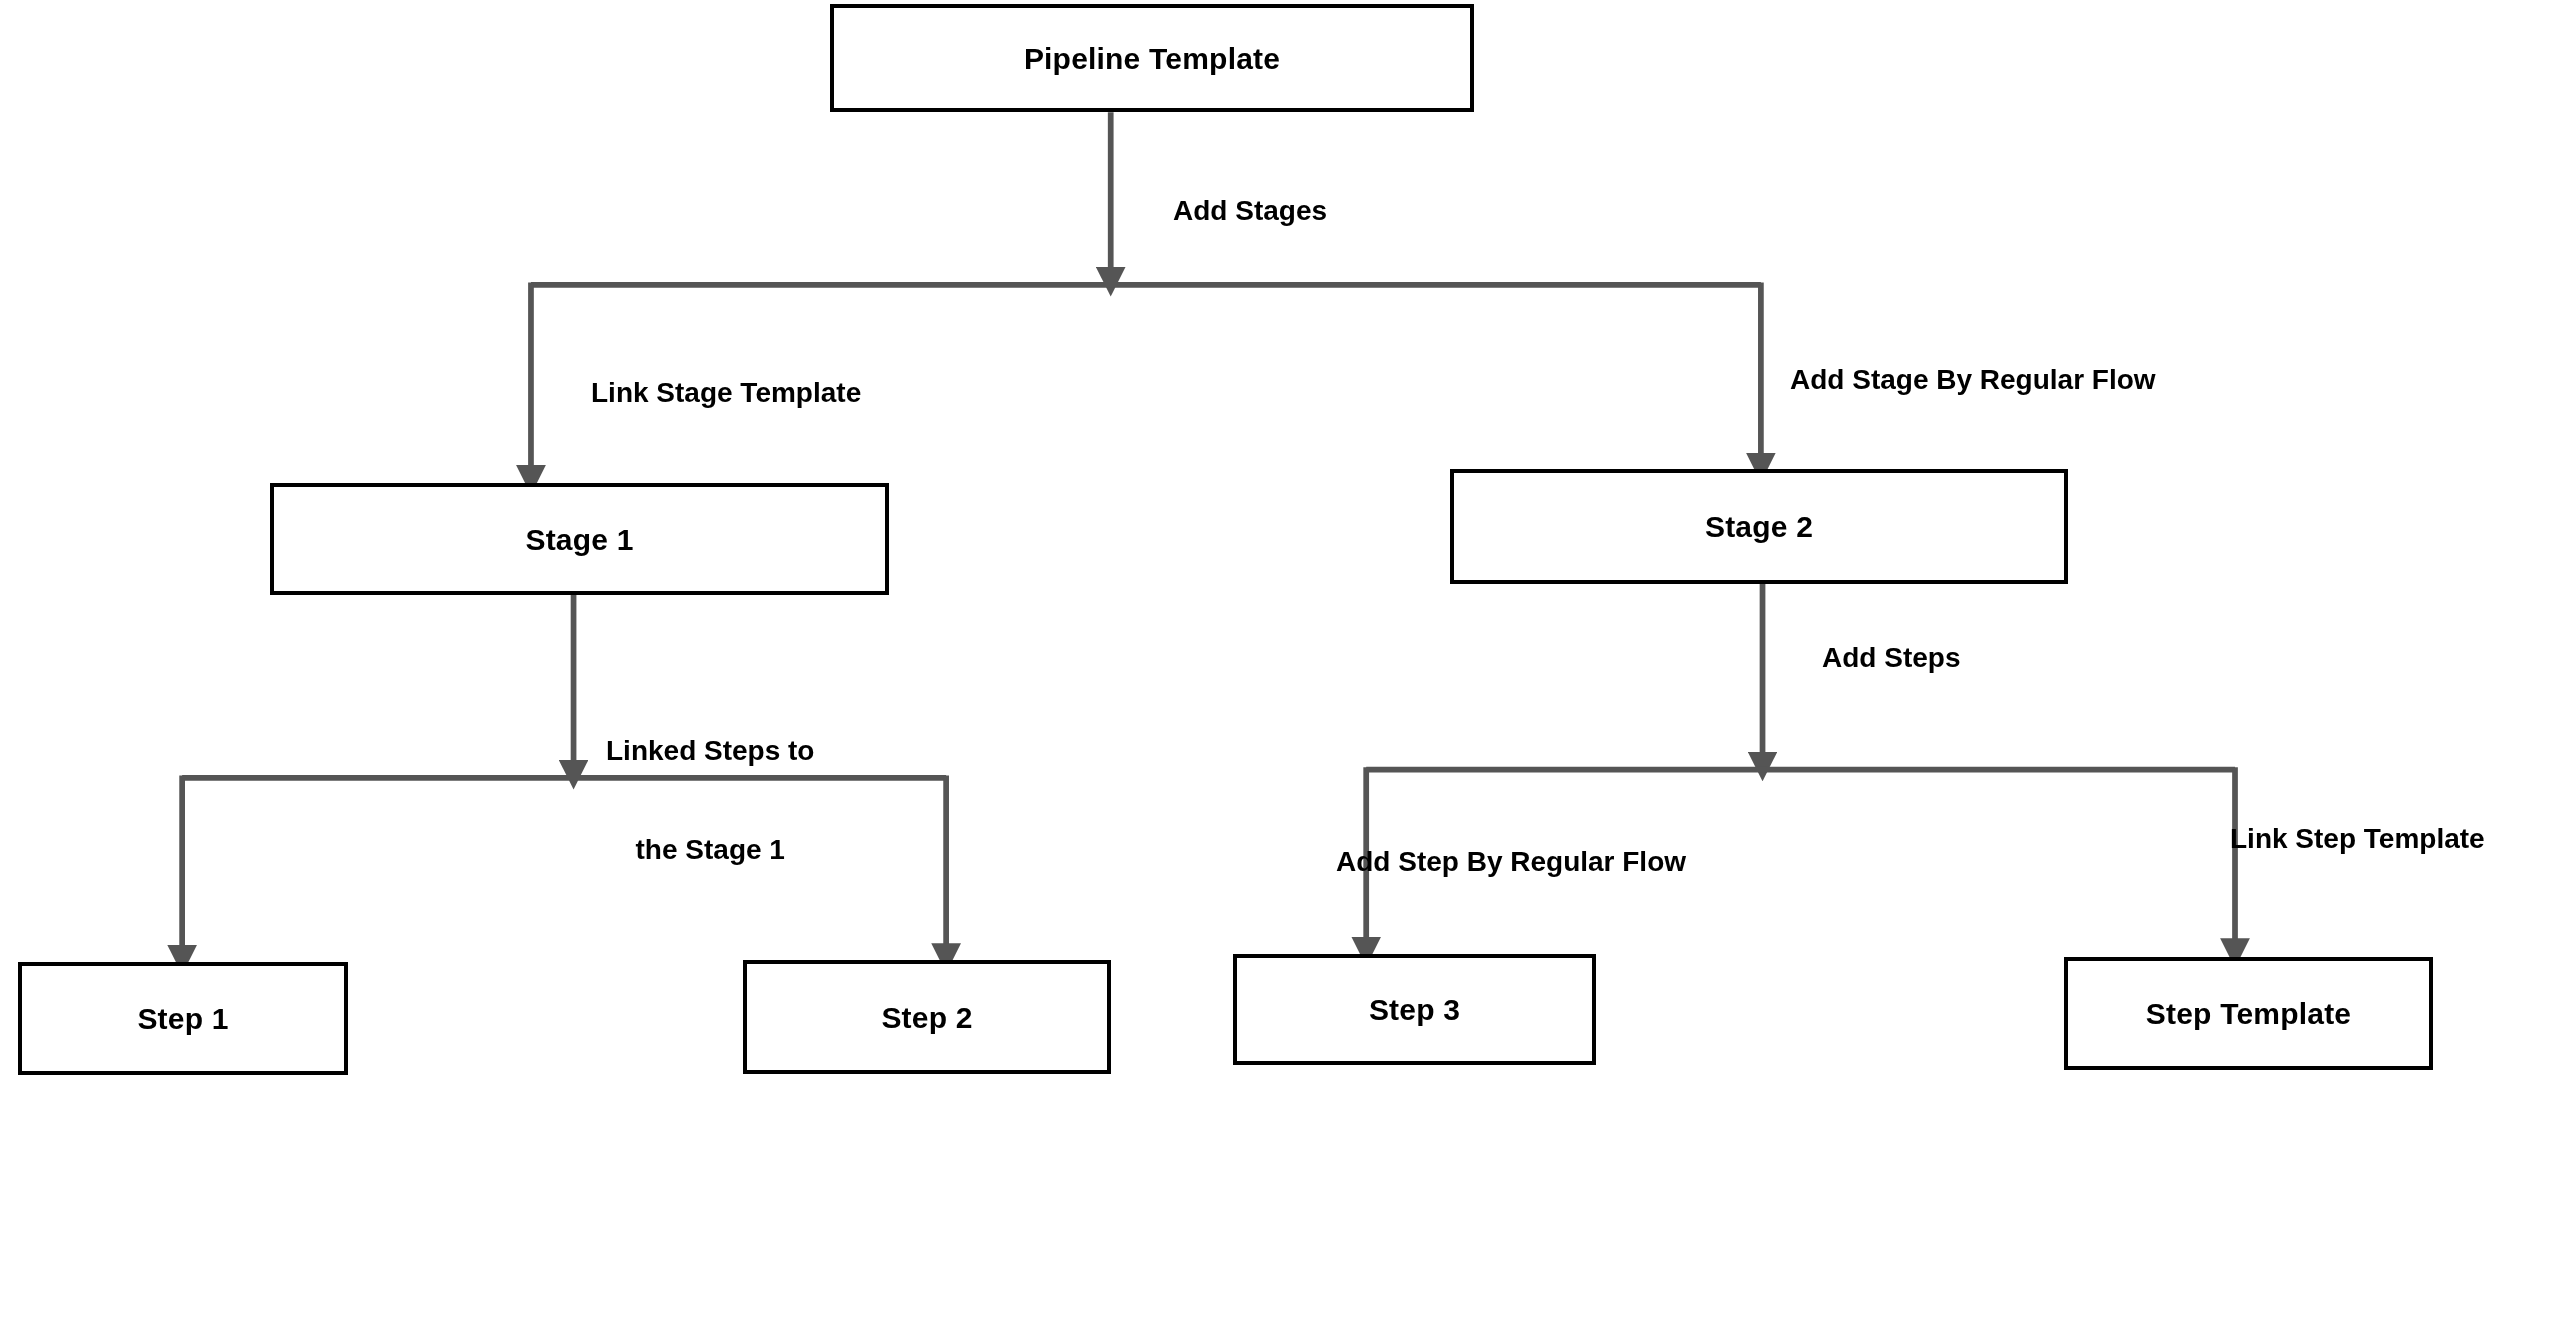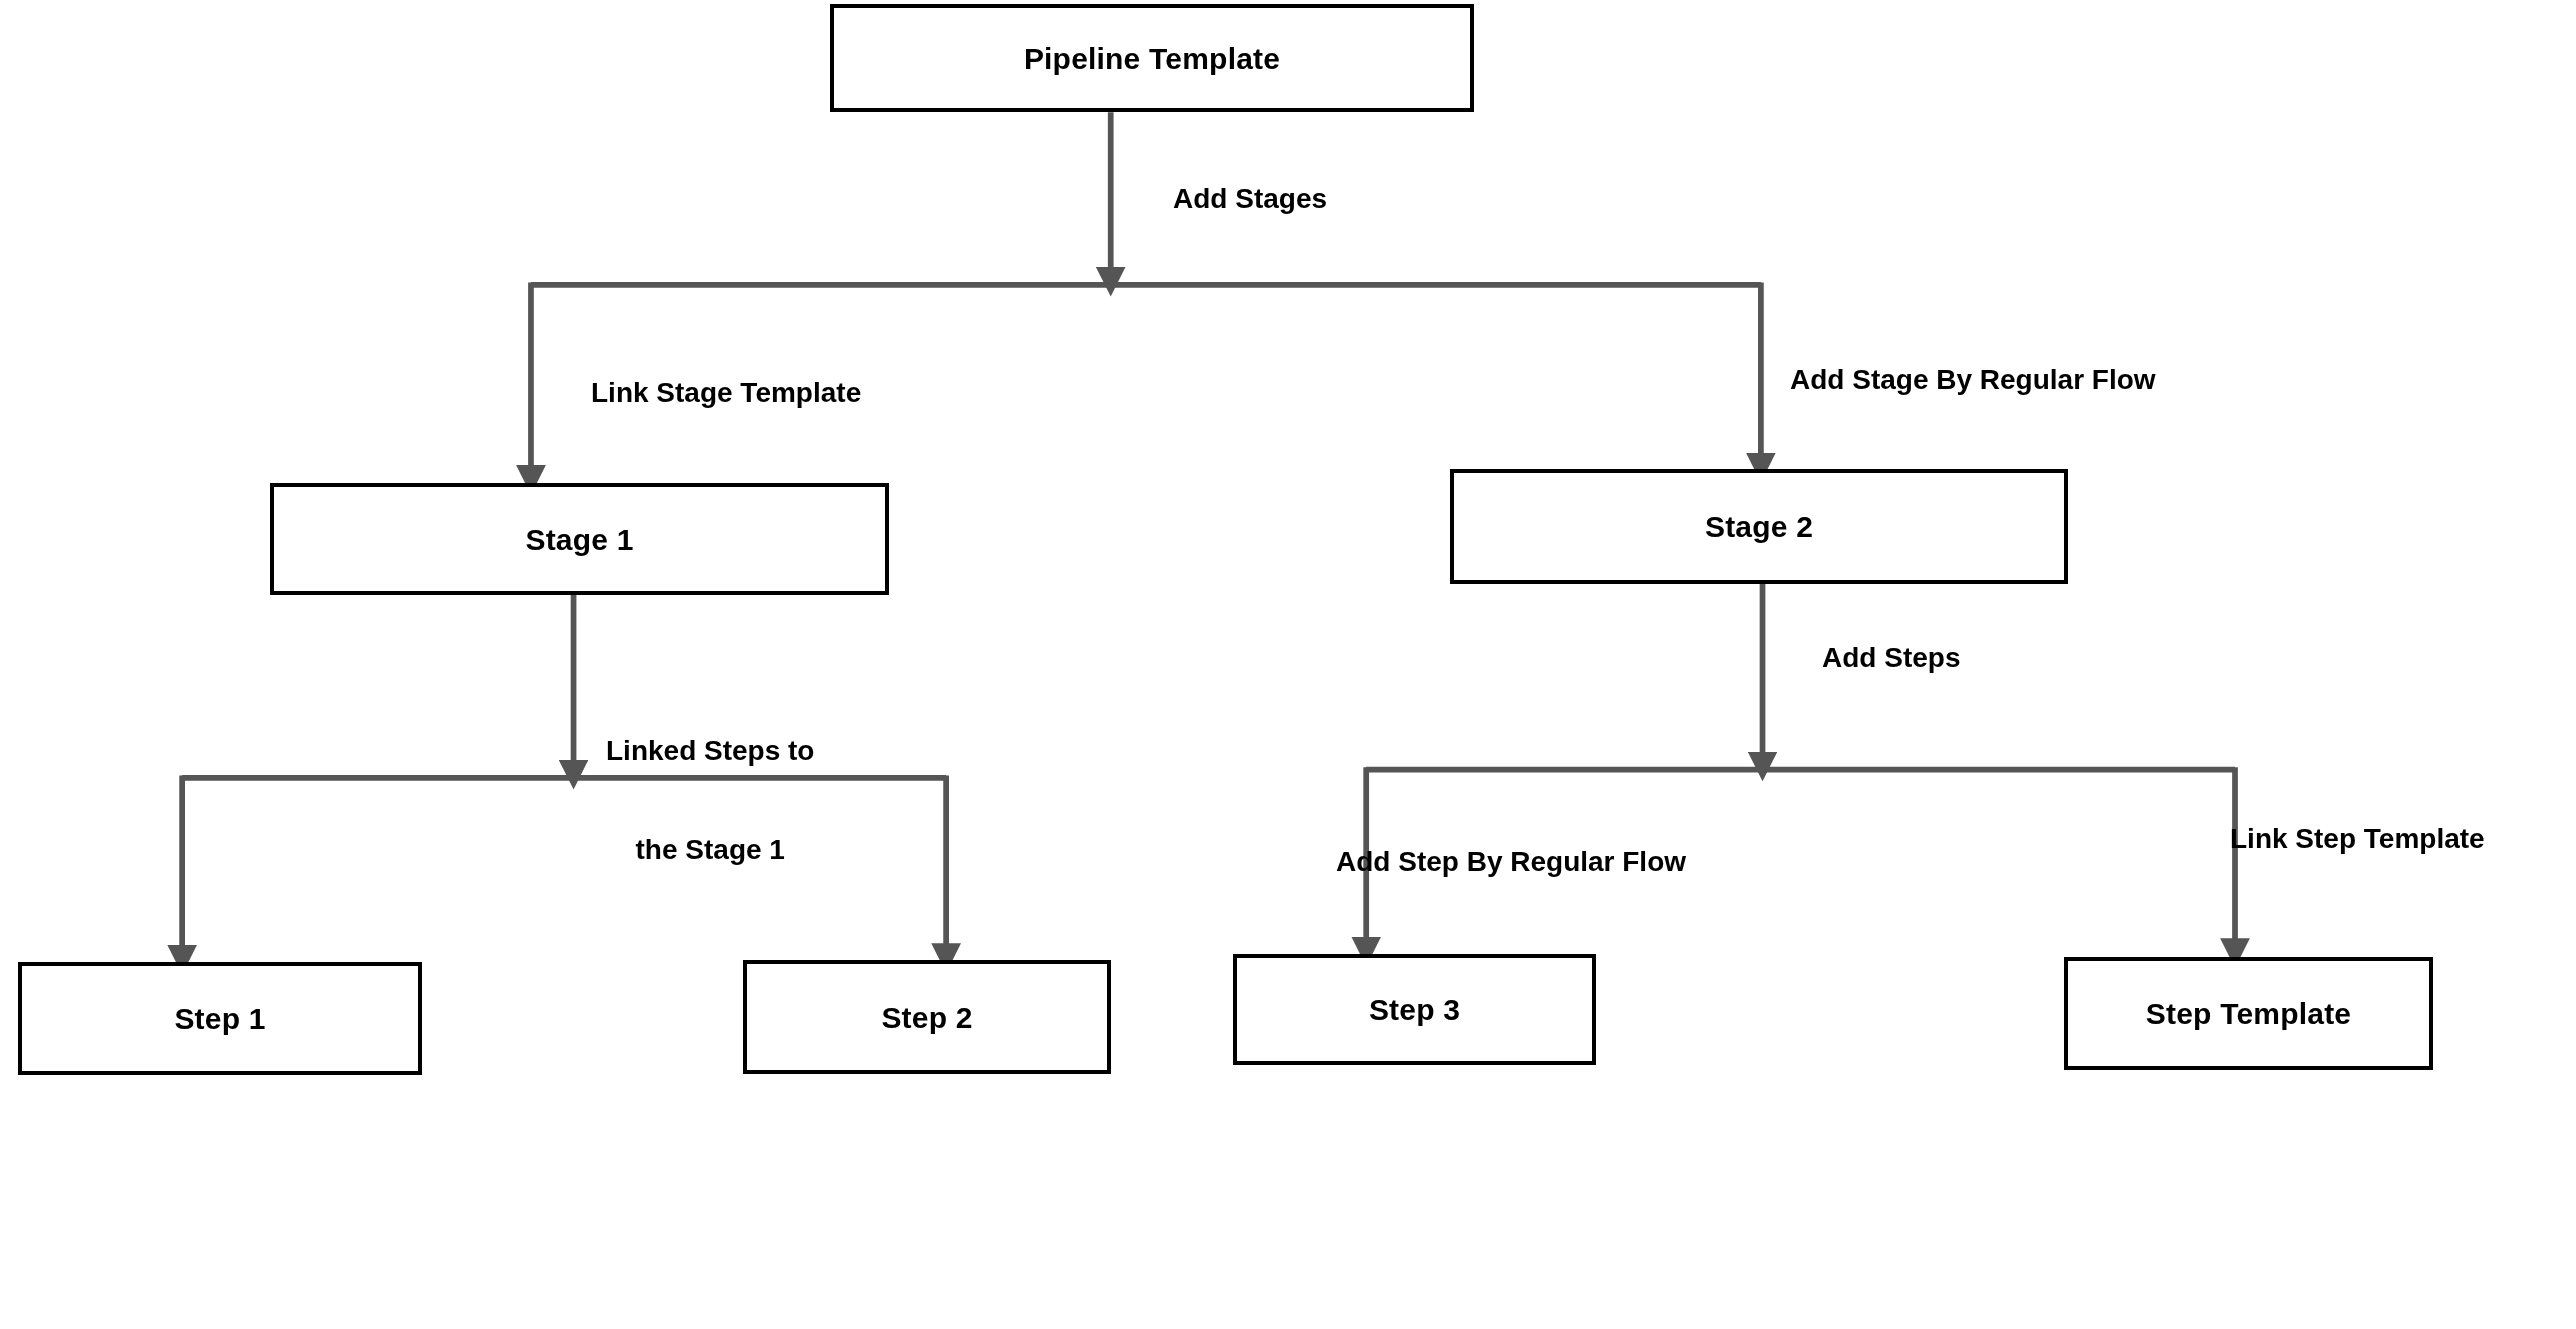--- a/index.html
+++ b/index.html
@@ -105,37 +105,37 @@
   </div>
 
   <div class="node" style="left:270px; top:483px; width:619px; height:112px;">
     <span class="node-label">Stage 1</span>
   </div>
 
   <div class="node" style="left:1450px; top:469px; width:618px; height:115px;">
     <span class="node-label">Stage 2</span>
   </div>
 
-  <div class="node" style="left:18px; top:962px; width:404px; height:113px;">
+  <div class="node" style="left:18px; top:962px; width:330px; height:113px;">
     <span class="node-label">Step 1</span>
   </div>
 
   <div class="node" style="left:743px; top:960px; width:368px; height:114px;">
     <span class="node-label">Step 2</span>
   </div>
 
   <div class="node" style="left:1185px; top:954px; width:363px; height:111px;margin-left:48px;">
     <span class="node-label">Step 3</span>
   </div>
 
   <div class="node" style="left:2048px; top:957px; width:369px; height:113px;margin-left:16px;">
     <span class="node-label">Step Template</span>
   </div>
 
-  <div class="edge-label" style="left:1173px; top:182px;text-align:right;">Add Stages</div>
+  <div class="edge-label" style="left:1173px; top:194px;text-align:right;">Add Stages</div>
 
   <div class="edge-label" style="left:591px; top:376px;">Link Stage Template</div>
 
   <div class="edge-label" style="left:1790px; top:363px;">Add Stage By Regular Flow</div>
 
   <div class="edge-label center" style="left:606px; top:668px;">
     <div>Linked Steps to</div>
     <div>the Stage 1</div>
   </div>
 

